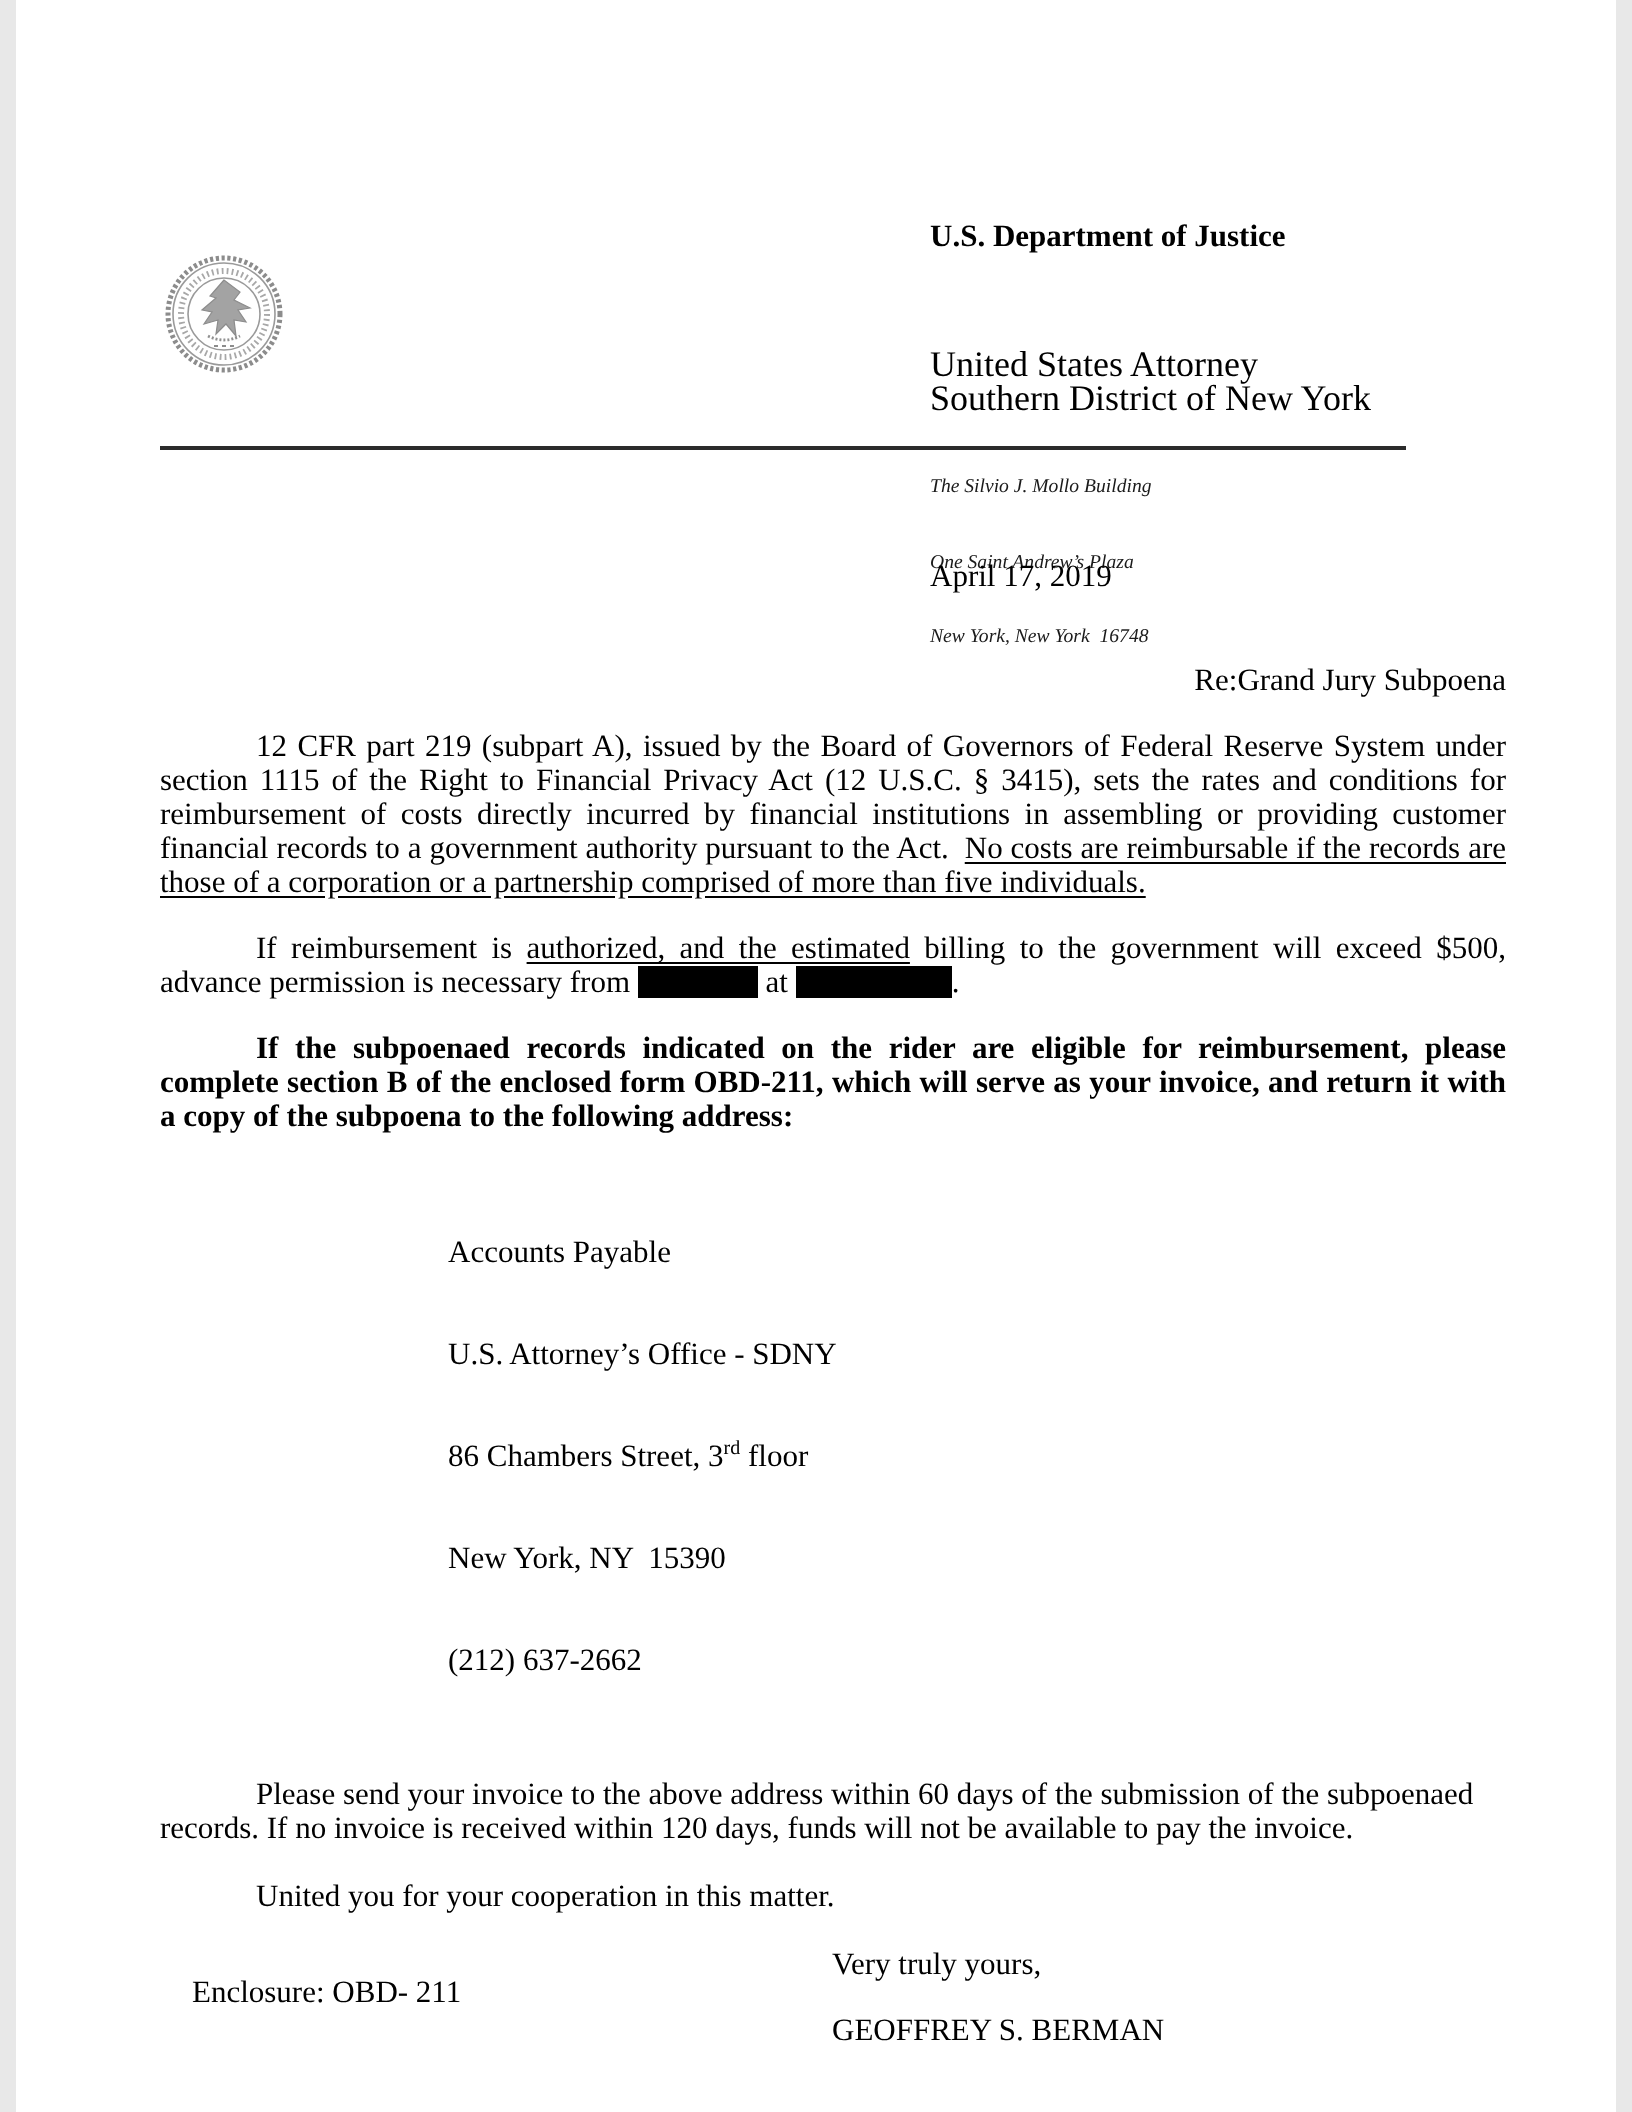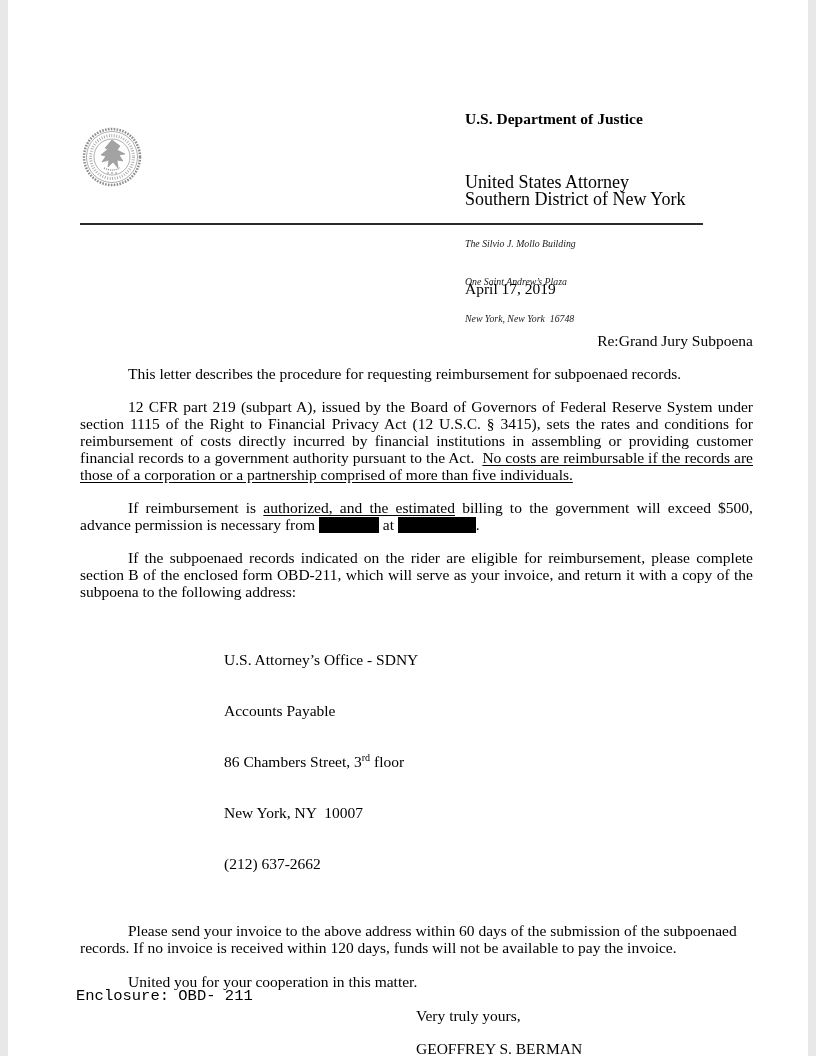--- a/index.html
+++ b/index.html
@@ -39,36 +39,36 @@
   
   .body-flow {
     position: absolute; left: 72px; top: 332px; width: 673px;
   }
   .re-line { font-weight: normal; margin: 0 0 16px 48px; text-align: right; }
   .re-label { display: inline-block; width: 48px; }
   .para { margin: 0 0 16px 0; text-indent: 48px; }
   .just { text-align: justify; }
   .u { text-decoration: underline; text-underline-offset: 2px; }
   .mb17 { margin-bottom: 17px; }
-  .mb9 { margin-bottom: 17px; }
+  .mb9 { margin-bottom: 17px; font-weight: bold; }
 
   .redact {
     display: inline-block; background: #000000;
     vertical-align: -3px;
   }
   .redact.r1 { width: 60px; height: 16px; }
   .redact.r2 { width: 78px; height: 16px; }
 
   .addr-block { margin: 0 0 16px 144px; white-space: pre-wrap; }
   sup { font-size: 10px; line-height: 0; }
 
   .closing-val { margin: 0 0 16px 336px; }
   .signer { margin: 0 0 17px 336px; }
 
-  .enclosure { position: absolute; left: 68px; top: 988px; font-family: Liberation Mono, monospace; }
+  .enclosure { position: absolute; left: 88px; top: 988px; }
 </style>
 </head>
 <body>
 
 <div class="page">
 
   <div class="seal">
     <svg width="60" height="60" viewBox="0 0 60 60">
       <circle cx="30" cy="30" r="28" fill="none" stroke="#8c8c8c" stroke-width="2.5" stroke-dasharray="1.6 1.3"></circle>
       <circle cx="30" cy="30" r="25.5" fill="none" stroke="#9a9a9a" stroke-width="0.8"></circle>
@@ -92,33 +92,32 @@
     <div>New York, New York  16748</div>
   </div>
   <div class="date-line">April 17, 2019</div>
 
   <div class="body-flow">
 
     <div class="re-line">
       <span class="re-label">Re:</span><span>Grand Jury Subpoena</span>
     </div>
 
-    <p class="para">This letter describes the procedure for requesting reimbursement for subpoenaed records.</p>
 
     <p class="para just"><span>12 CFR part 219 (subpart A), issued by the Board of Governors of Federal Reserve System under section 1115 of the Right to Financial Privacy Act (12 U.S.C. § 3415), sets the rates and conditions for reimbursement of costs directly incurred by financial institutions in assembling or providing customer financial records to a government authority pursuant to the Act.&nbsp; </span><span class="u">No costs are reimbursable if the records are those of a corporation or a partnership comprised of more than five individuals.</span></p>
 
     <p class="para just"><span>If reimbursement is </span><span class="u">authorized, and the estimated</span><span> billing to the government will exceed $500, advance permission is necessary from </span><span class="redact r1"></span><span> at </span><span class="redact r2"></span><span>.</span></p>
 
     <p class="para just mb9">If the subpoenaed  records indicated on the rider are eligible for reimbursement, please complete section B of the enclosed form OBD-211, which will serve as your invoice, and return it with a copy of the subpoena to the following address:</p>
 
     <div class="addr-block">
+      <div>Accounts Payable</div>
       <div>U.S. Attorney’s Office - SDNY</div>
-      <div>Accounts Payable</div>
       <div><span>86 Chambers Street, 3</span><sup>rd</sup><span> floor</span></div>
-      <div>New York, NY  10007</div>
+      <div>New York, NY  15390</div>
       <div>(212) 637-2662</div>
     </div>
 
     <p class="para mb17">Please send your invoice to the above address within 60 days of the submission of the subpoenaed records. If no invoice is received within 120 days, funds will not be available to pay the invoice.</p>
 
     <p class="para mb17">United you for your cooperation in this matter.</p>
 
     <div class="closing-val">Very truly yours,</div>
 
     <div class="signer">

